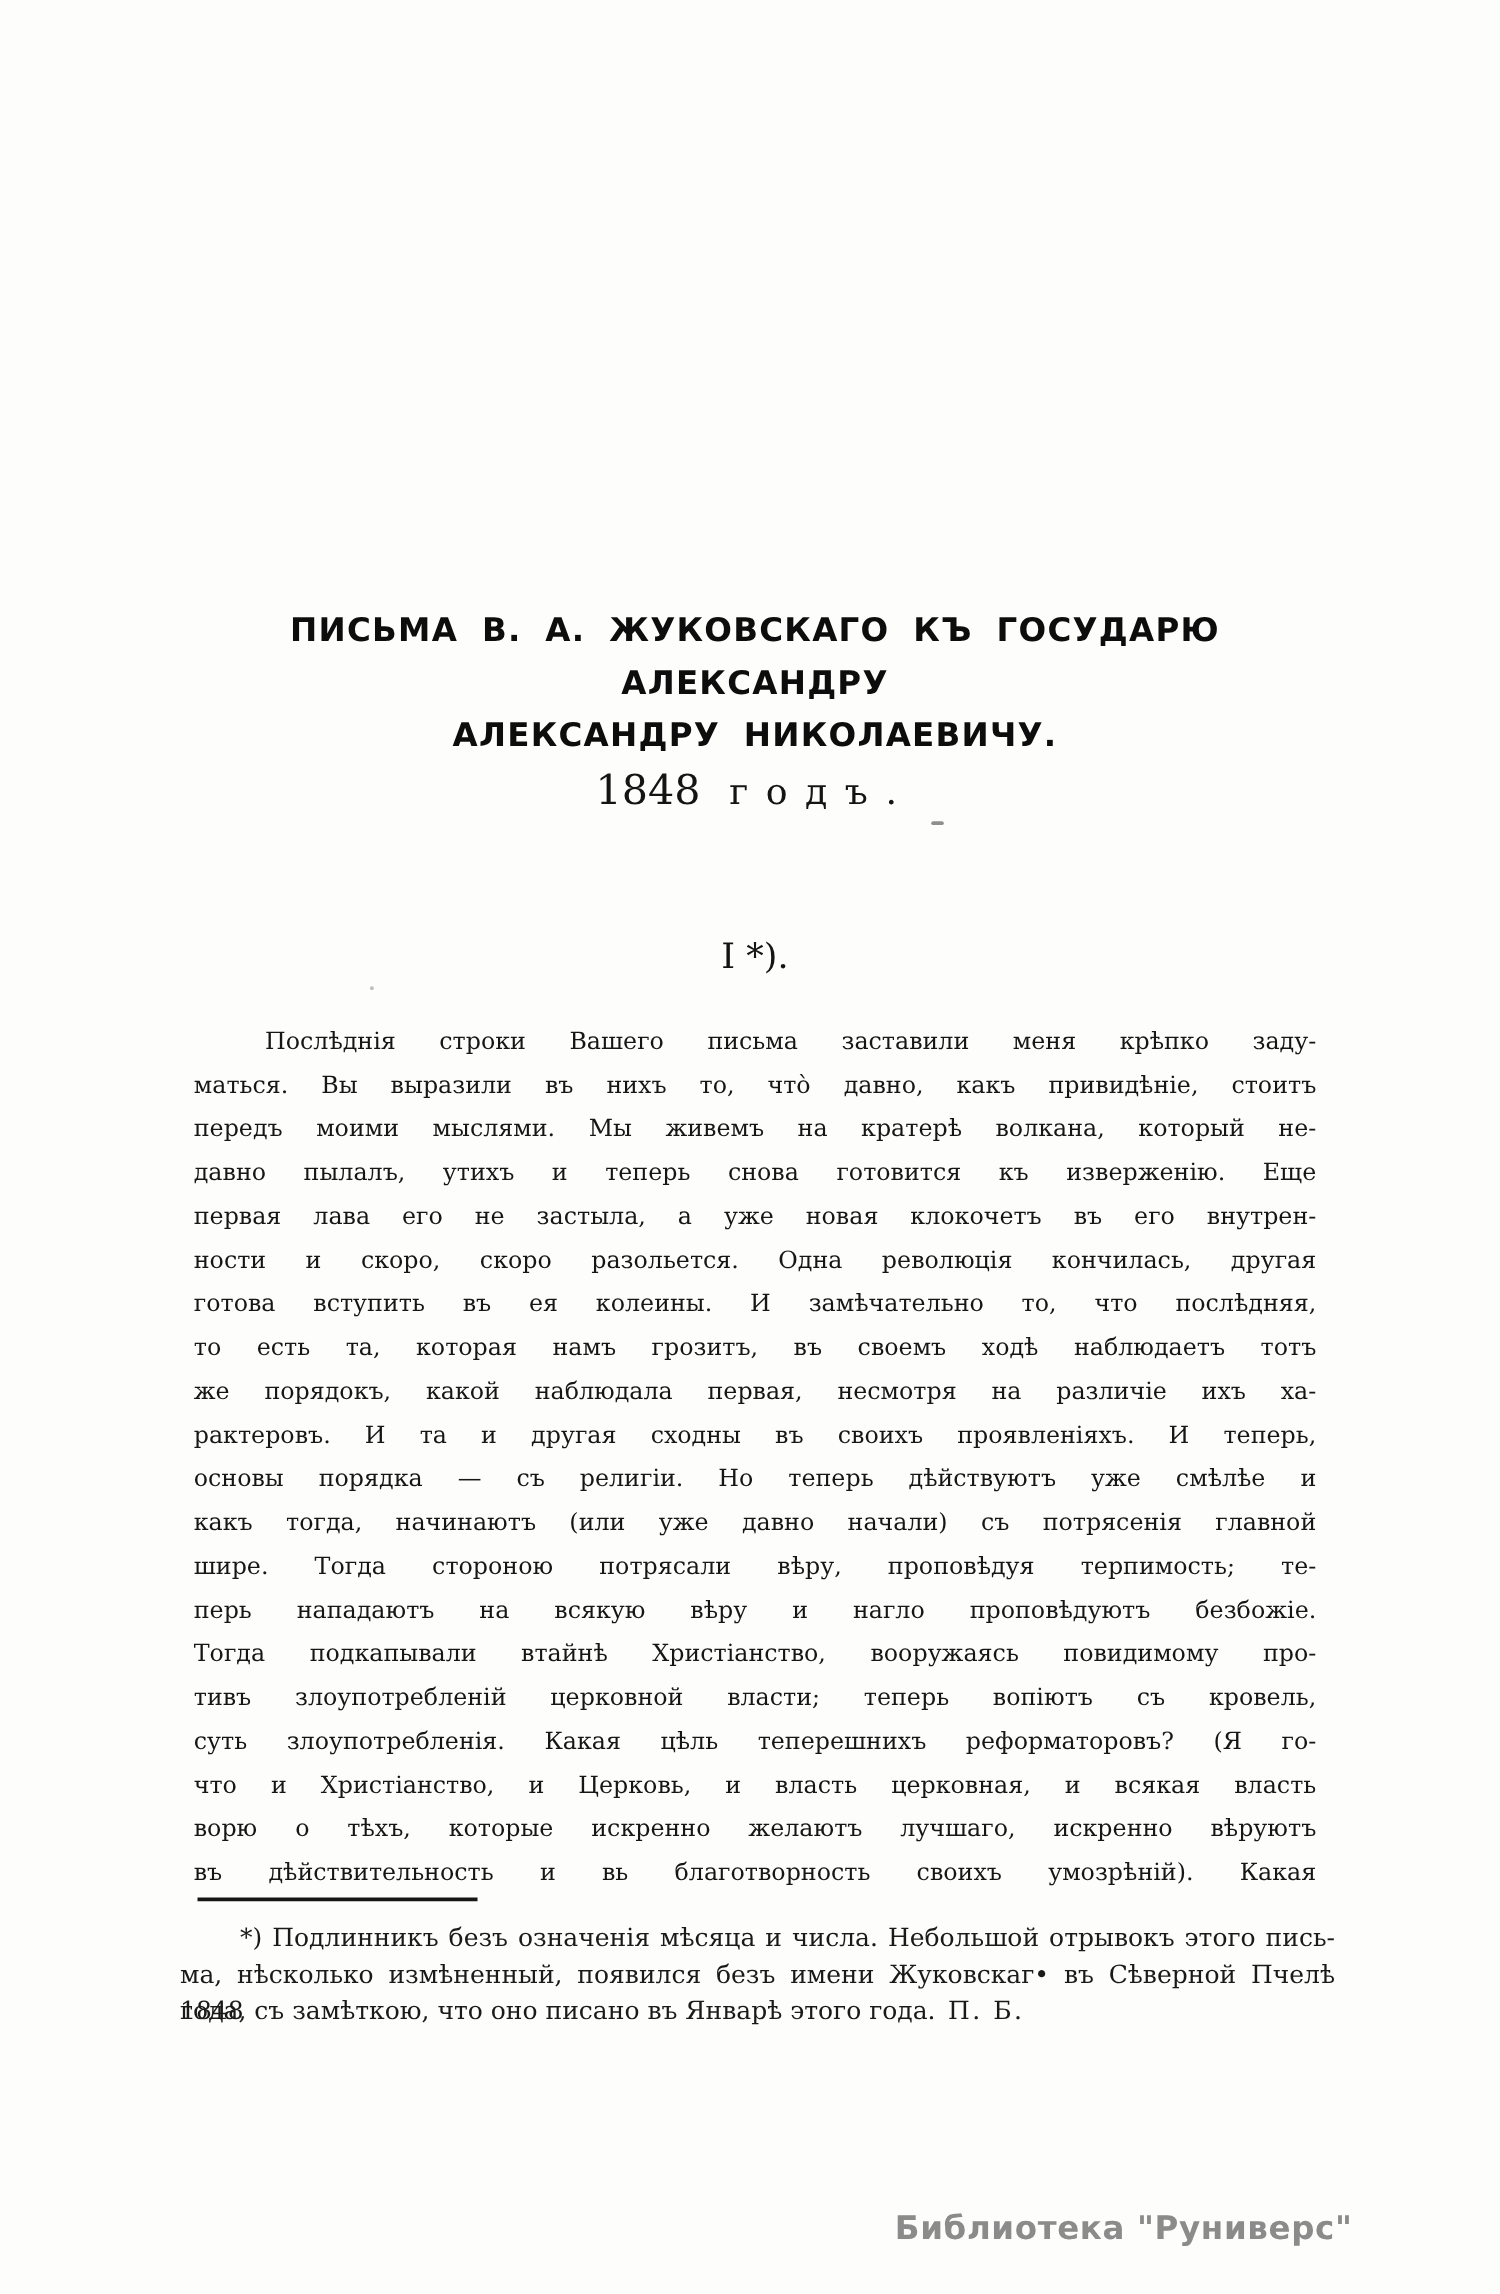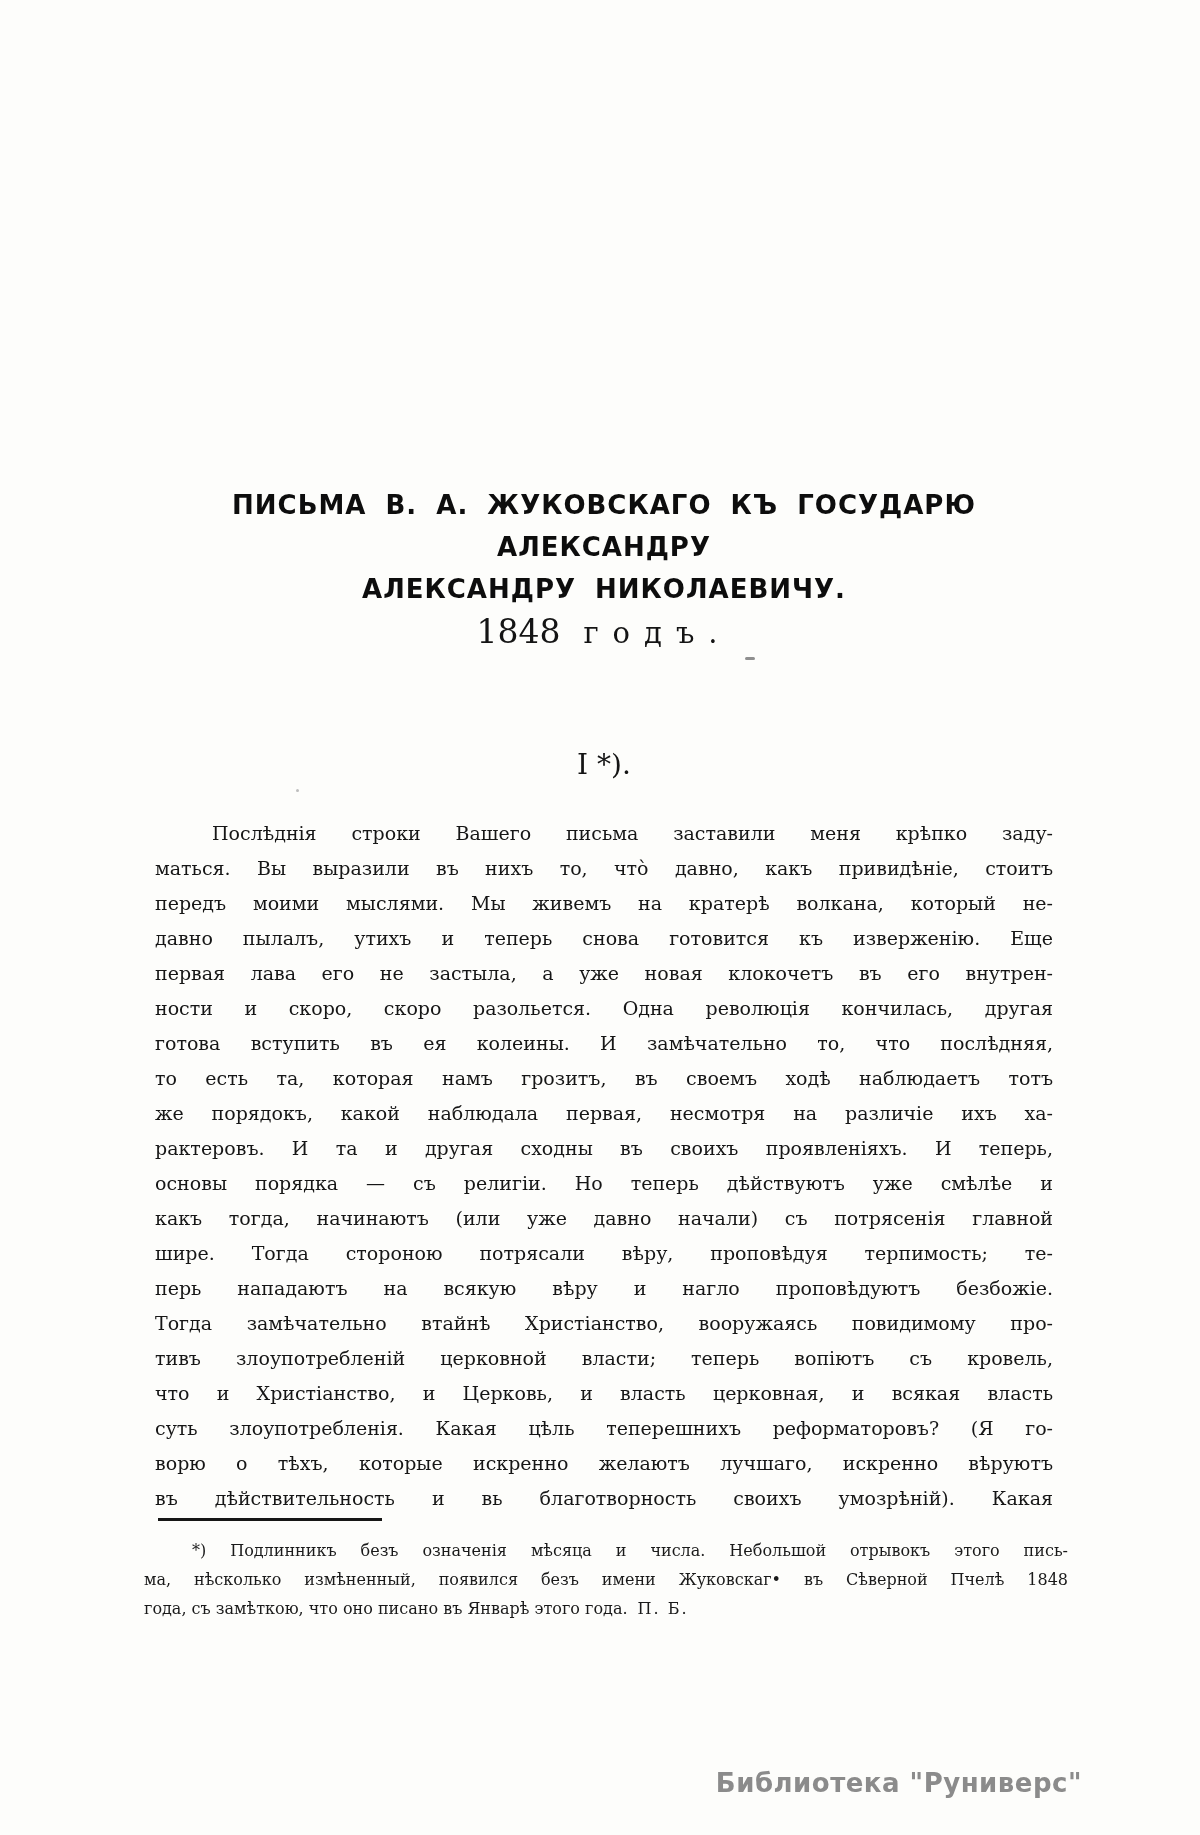--- a/index.html
+++ b/index.html
@@ -68,21 +68,21 @@
   
   .footnote-rule {
     position: absolute;
     left: 158px; top: 1518px;
     width: 224px; height: 3px;
     background: #161616;
   }
   .footnote {
     position: absolute;
     left: 144px; top: 1536px; width: 924px;
-    font-size: 16px;
+    font-size: 20px;
     line-height: 29px;
     color: #1a1a1a;
   }
   .footnote .fline {
     text-align: justify;
     text-align-last: justify;
     height: 29px;
   }
   .footnote .fline.first { text-indent: 48px; }
   .footnote .fline.last {
@@ -146,24 +146,24 @@
     <div class="line">первая лава его не застыла, а уже новая клокочетъ въ его внутрен-</div>
     <div class="line">ности и скоро, скоро разольется. Одна революція кончилась, другая</div>
     <div class="line">готова вступить въ ея колеины. И замѣчательно то, что послѣдняя,</div>
     <div class="line">то есть та, которая намъ грозитъ, въ своемъ ходѣ наблюдаетъ тотъ</div>
     <div class="line">же порядокъ, какой наблюдала первая, несмотря на различіе ихъ ха-</div>
     <div class="line">рактеровъ. И та и другая сходны въ своихъ проявленіяхъ. И теперь,</div>
     <div class="line">основы порядка — съ религіи. Но теперь дѣйствуютъ уже смѣлѣе и</div>
     <div class="line">какъ тогда, начинаютъ (или уже давно начали) съ потрясенія главной</div>
     <div class="line">шире. Тогда стороною потрясали вѣру, проповѣдуя терпимость; те-</div>
     <div class="line">перь нападаютъ на всякую вѣру и нагло проповѣдуютъ безбожіе.</div>
-    <div class="line">Тогда замѣчательно втайнѣ Христіанство, вооружаясь повидимому про-</div>
+    <div class="line">Тогда подкапывали втайнѣ Христіанство, вооружаясь повидимому про-</div>
     <div class="line">тивъ злоупотребленій церковной власти; теперь вопіютъ съ кровель,</div>
+    <div class="line">суть злоупотребленія. Какая цѣль теперешнихъ реформаторовъ? (Я го-</div>
     <div class="line">что и Христіанство, и Церковь, и власть церковная, и всякая власть</div>
-    <div class="line">суть злоупотребленія. Какая цѣль теперешнихъ реформаторовъ? (Я го-</div>
     <div class="line">ворю о тѣхъ, которые искренно желаютъ лучшаго, искренно вѣруютъ</div>
     <div class="line">въ дѣйствительность и вь благотворность своихъ умозрѣній). Какая</div>
   </div>
 
   <div class="footnote-rule"></div>
   <div class="footnote">
     <div class="fline first">*) Подлинникъ безъ означенія мѣсяца и числа. Небольшой отрывокъ этого пись-</div>
     <div class="fline">ма, нѣсколько измѣненный, появился безъ имени Жуковскаг• въ Сѣверной Пчелѣ 1848</div>
     <div class="fline last">
       <span>года, съ замѣткою, что оно писано въ Январѣ этого года.</span><span class="signature">П. Б.</span>

